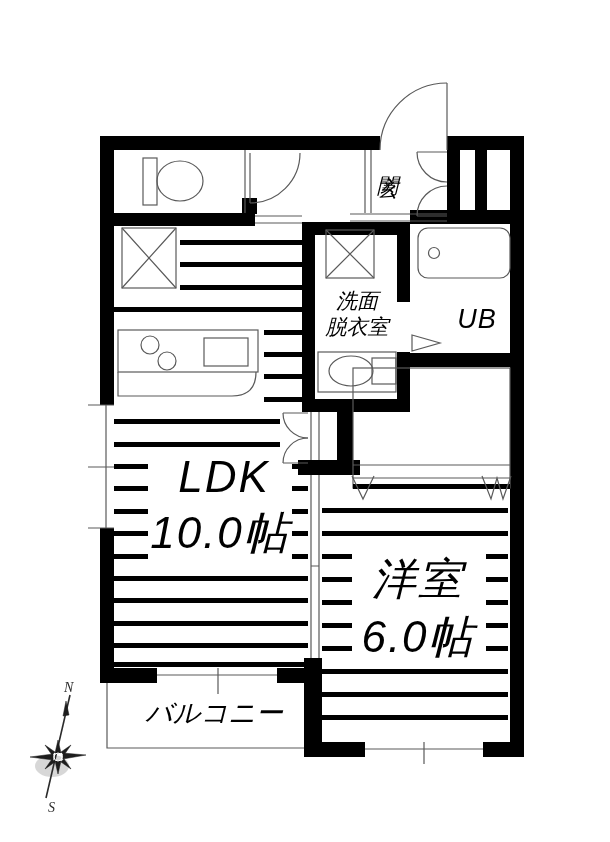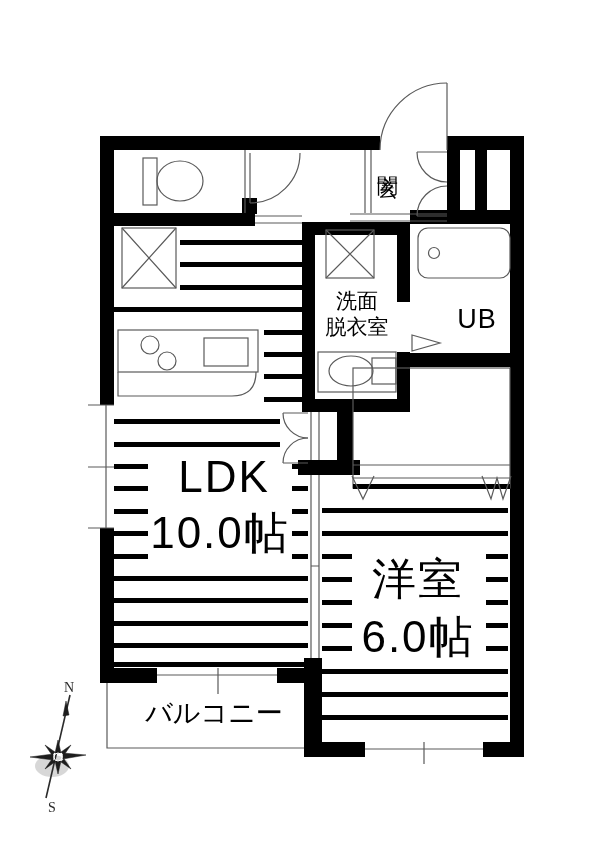--- a/index.html
+++ b/index.html
@@ -1,16 +1,16 @@
 <!DOCTYPE html>
 <html style="--wall: #000000; --line: #5a5a5a; --text: #000000; --bg: #ffffff;"><head>
 <meta charset="utf-8">
 <style>
   html,body{margin:0;padding:0;background:#fff;}
-  .page{position:relative;width:610px;height:842px;background:var(--bg,#fff);overflow:hidden;}
+  .page{position:relative;width:610px;height:842px;background:var(--bg,#fff);overflow:hidden;font-style:italic;}
   svg{display:block;}
   .wall{fill:var(--wall,#000);stroke:none;}
   .thin{stroke:var(--line,#5a5a5a);stroke-width:1.2;fill:none;}
   .thin-f{stroke:var(--line,#5a5a5a);stroke-width:1.2;fill:#fff;}
   .stripe{fill:var(--wall,#000);}
   .lbl{font-family:"Liberation Sans",sans-serif;fill:var(--text,#000);}
   .lbl-big{font-size:44px;letter-spacing:2px;}
   .lbl-mid{font-size:27px;}
   .lbl-sm{font-size:21px;}
   .lbl-ub{font-size:27px;letter-spacing:1px;}

